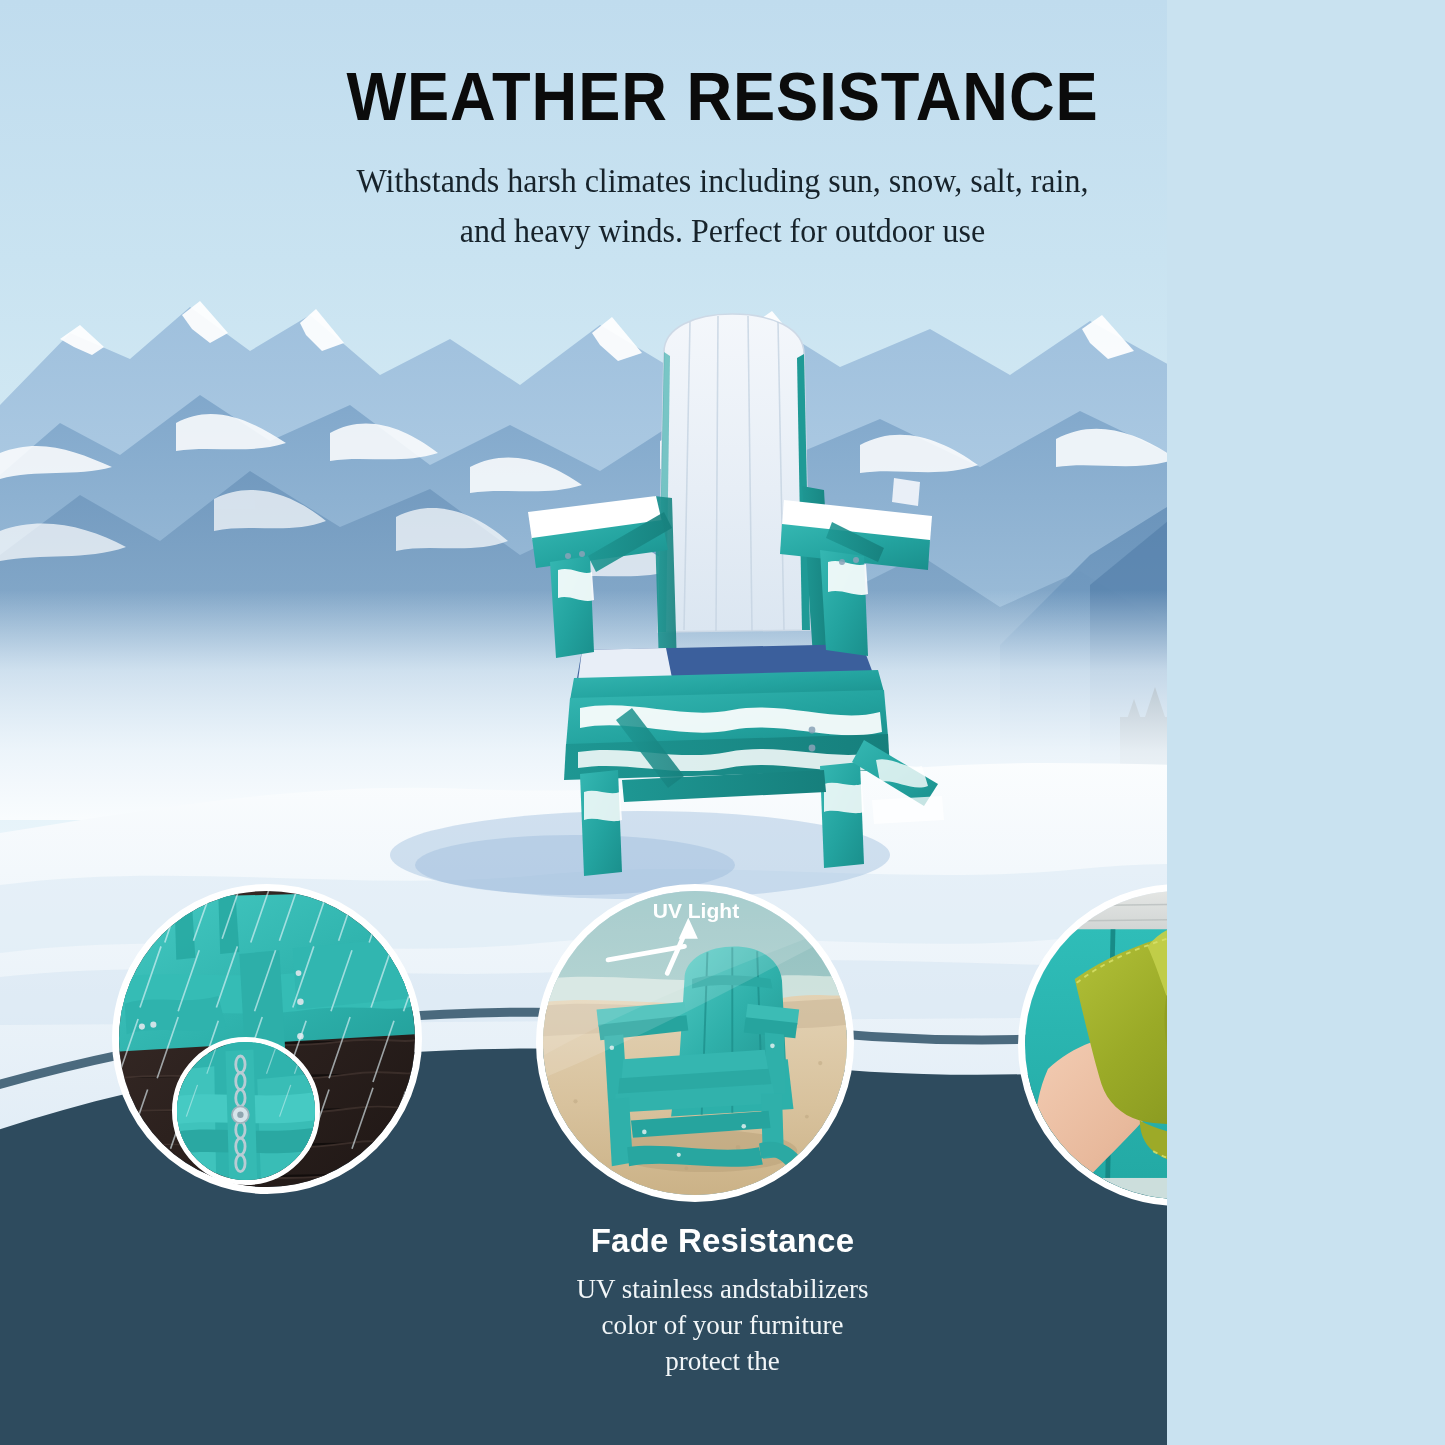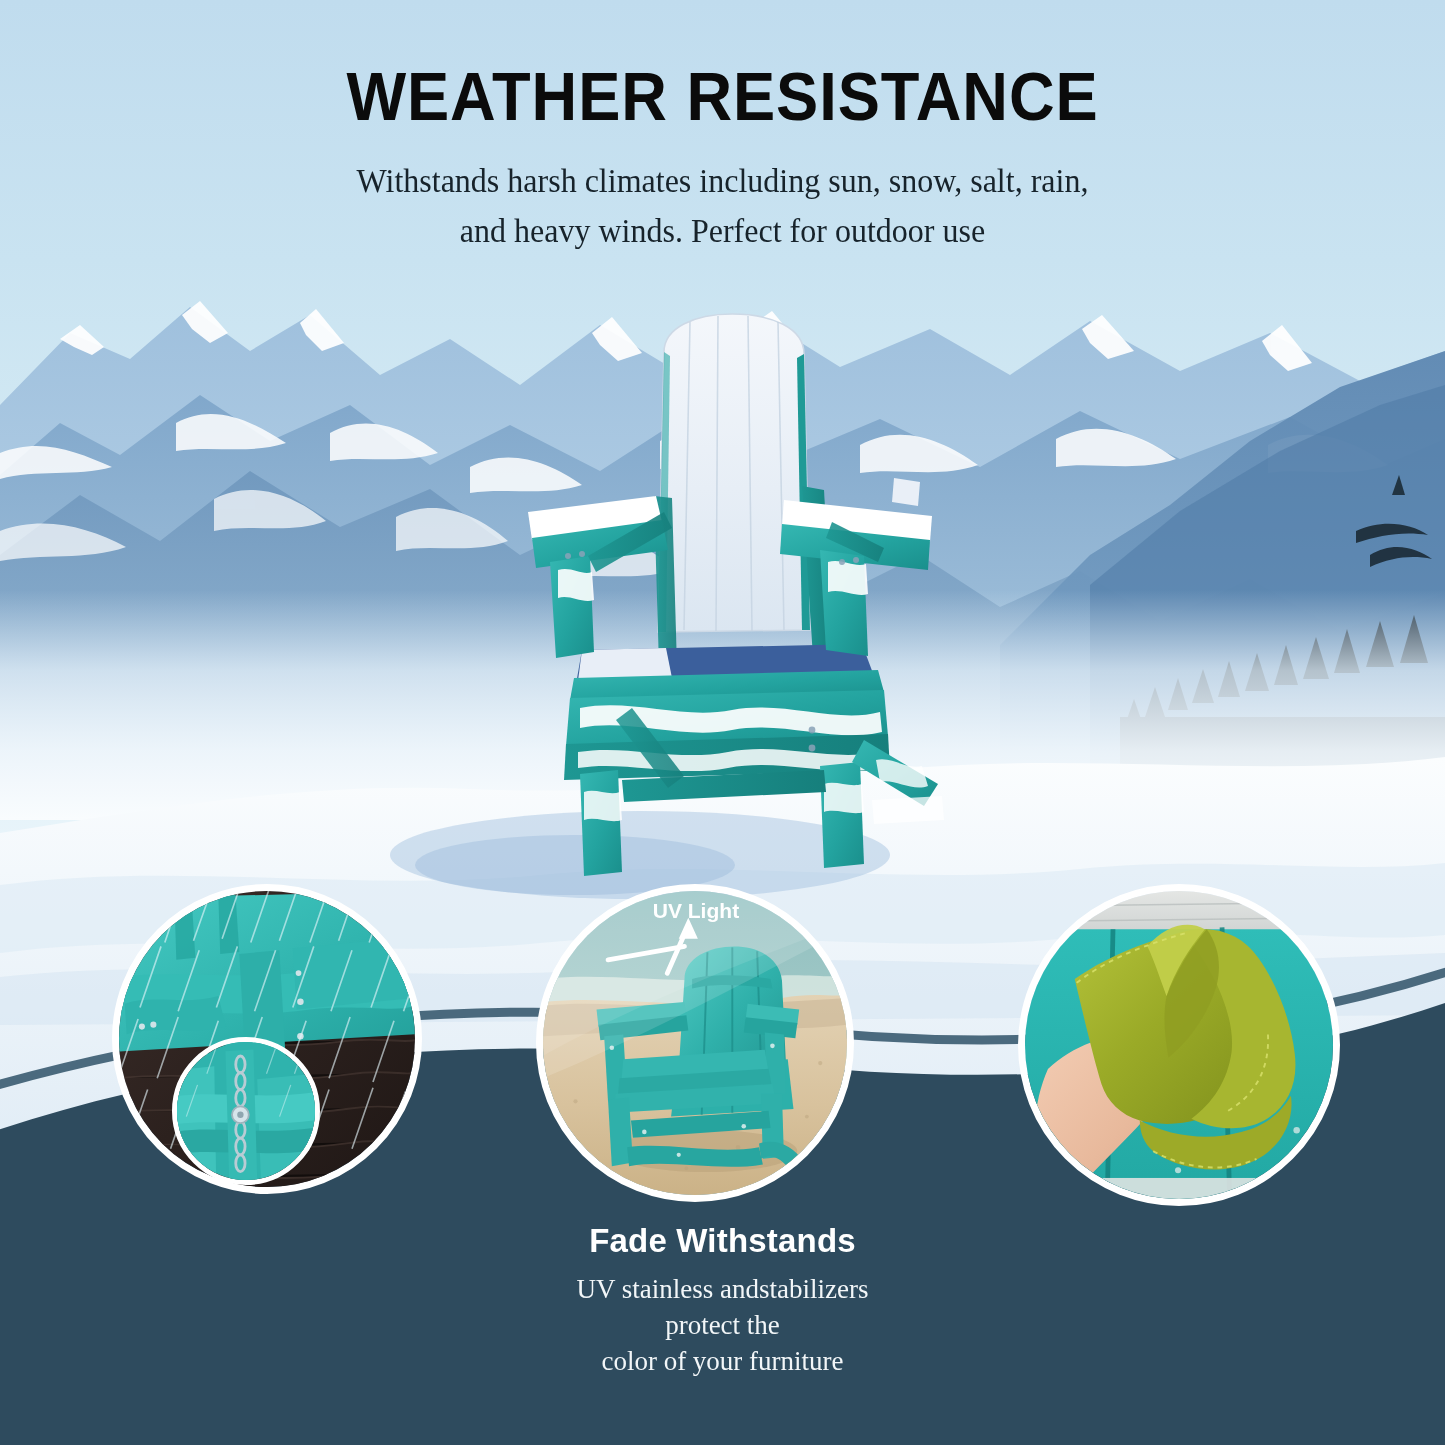--- a/index.html
+++ b/index.html
@@ -1,21 +1,21 @@
 <!DOCTYPE html>
 <html><head>
 <meta charset="utf-8">
 <style>
   html,body{margin:0;padding:0;}
   body{
     width:1445px;height:1445px;overflow:hidden;
     font-family:"Liberation Sans", sans-serif;
     background:#c9e2f0;
   }
-  .stage{position:relative;width:1445px;height:1445px;overflow:hidden;}
+  .stage{position:relative;width:1167px;height:1445px;overflow:hidden;}
 
   
   .sky{position:absolute;inset:0;
     background:linear-gradient(180deg,#c0dcee 0%,#c9e3f1 18%,#d4eaf4 34%,#dceff7 46%,#e8f4fa 58%,#f2f9fc 70%,#ffffff 86%);}
 
   
   .mountains{position:absolute;left:0;top:255px;width:1445px;height:560px;}
   .mountains svg{display:block;width:100%;height:100%;}
 
   
@@ -575,24 +575,24 @@
         <circle cx="284" cy="250" r="3.4"></circle>
         <circle cx="160" cy="292" r="3.2"></circle>
       </g>
     </svg>
   </div>
 
   <div class="features">
 
 
     <div class="feat">
-      <p class="feat-title">Fade Withstands</p>
+      <p class="feat-title">Fade Resistance</p>
       <p class="feat-body">
         <span>UV stainless andstabilizers</span>
+        <span>color of your furniture</span>
         <span>protect the</span>
-        <span>color of your furniture</span>
       </p>
     </div>
 
 
   </div>
 
 </div>
 
 </body></html>

